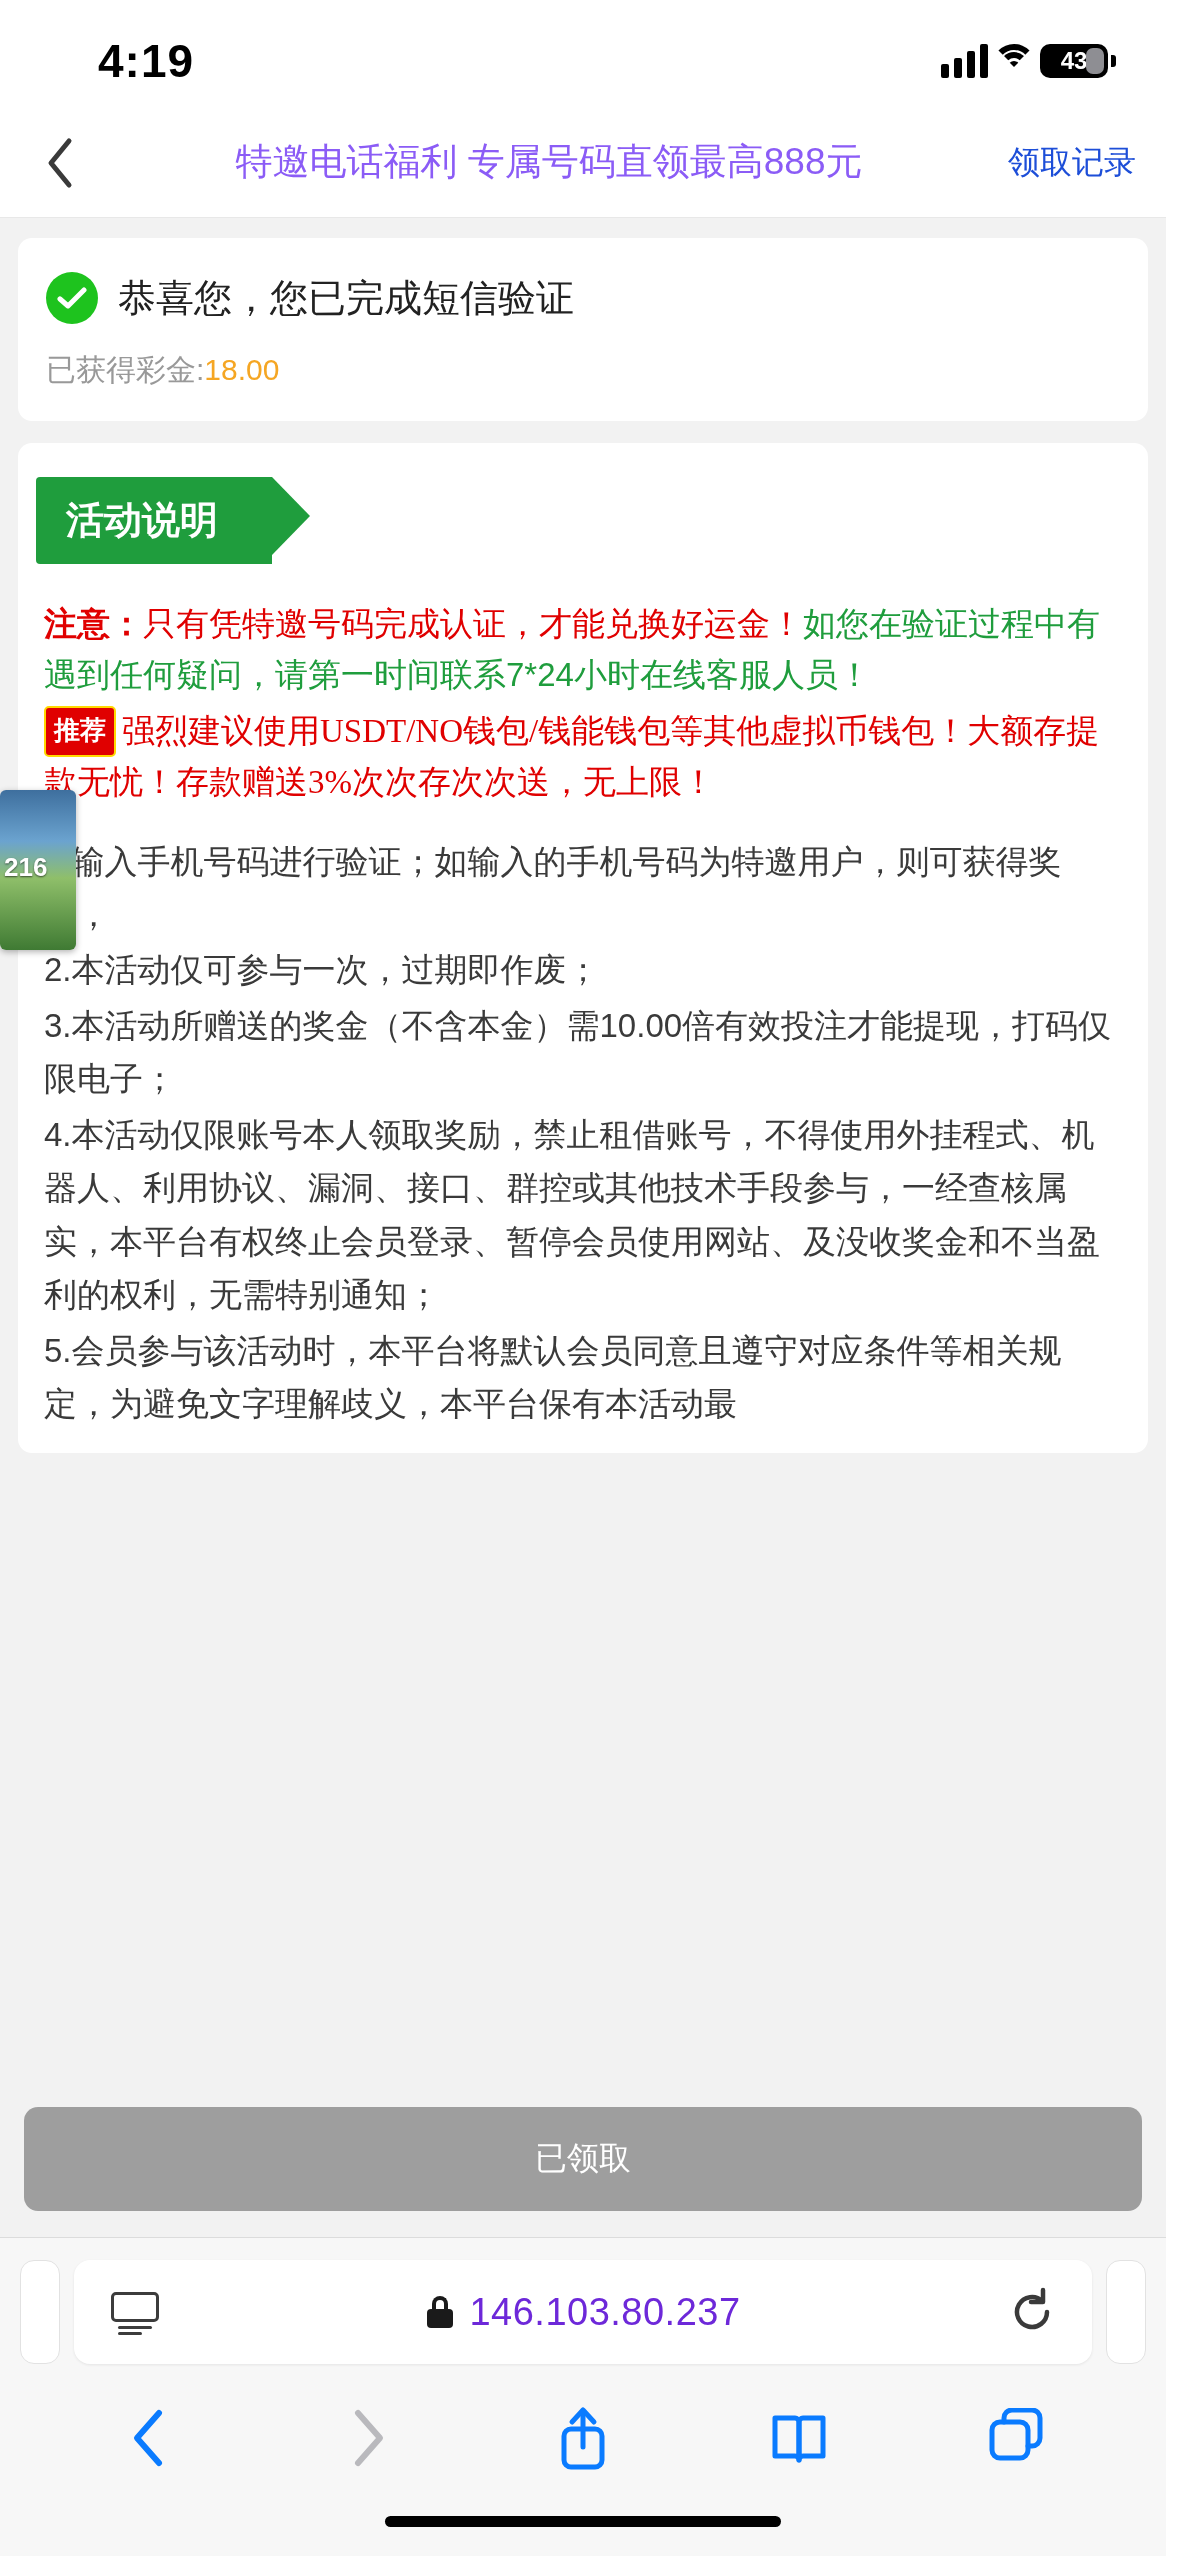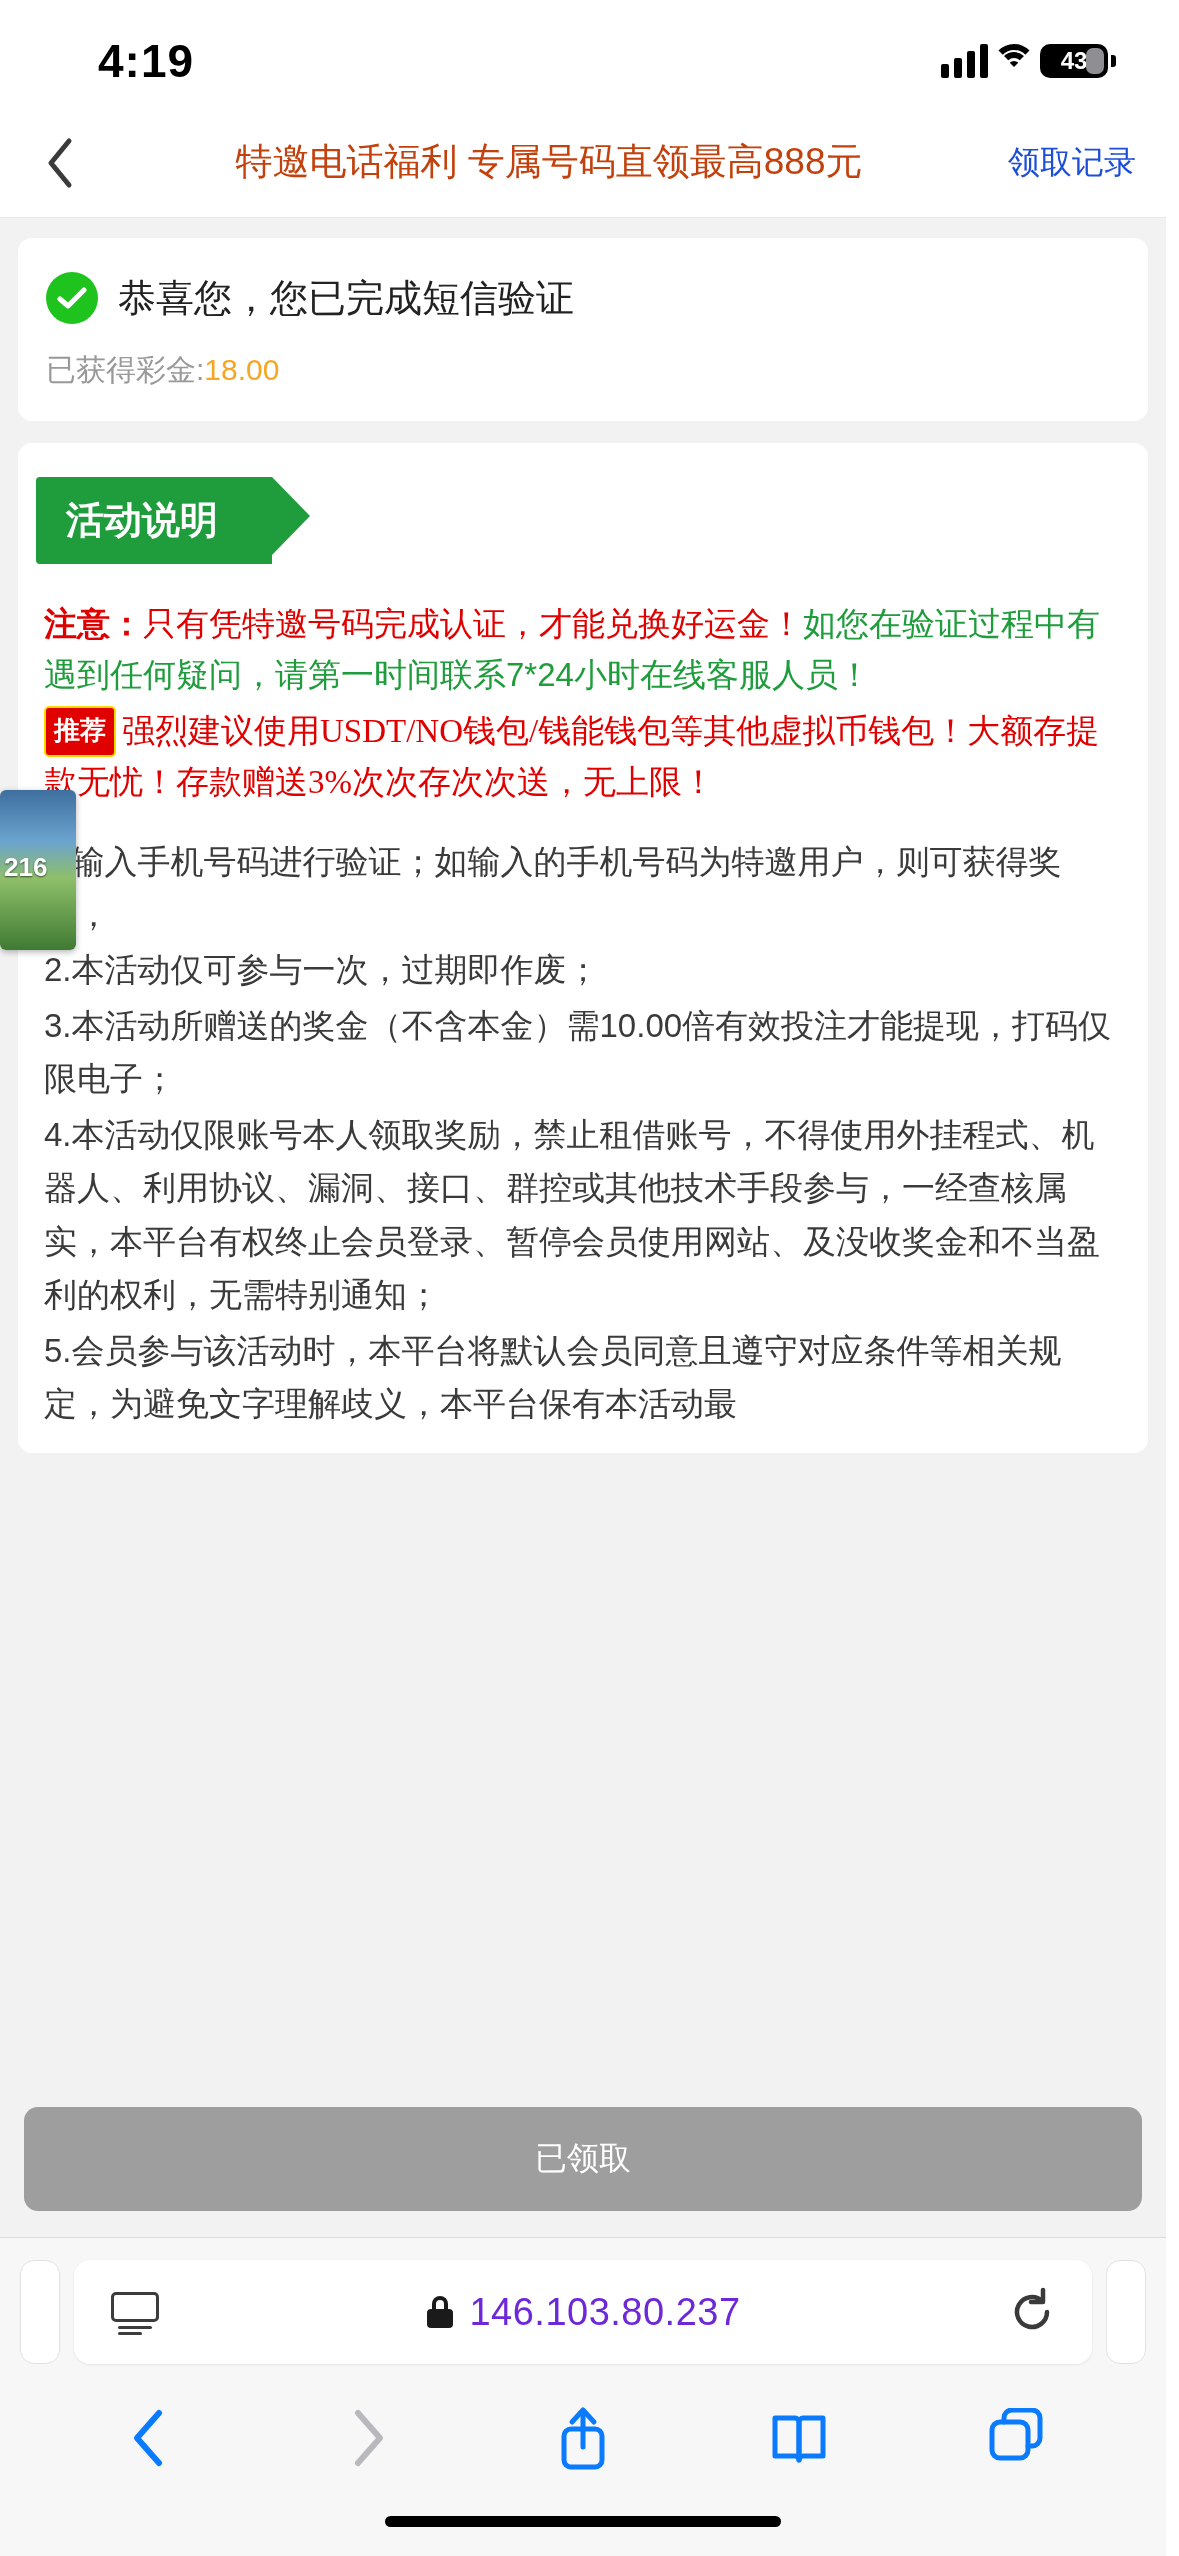--- a/index.html
+++ b/index.html
@@ -84,21 +84,21 @@
   }
   .back-chevron {
     width: 60px; height: 60px; display: flex; align-items: center; justify-content: center;
     flex: 0 0 60px;
   }
   .back-chevron svg { display: block; }
   .header-title {
     flex: 1;
     text-align: center;
     font-size: 37px;
-    color: #c2410c;
+    color: #8b5cf6;
     line-height: 1.25;
     padding: 0 10px;
     font-weight: 400;
   }
   .header-action {
     flex: 0 0 auto;
     font-size: 32px;
     color: #1d4ed8;
     white-space: nowrap;
   }

